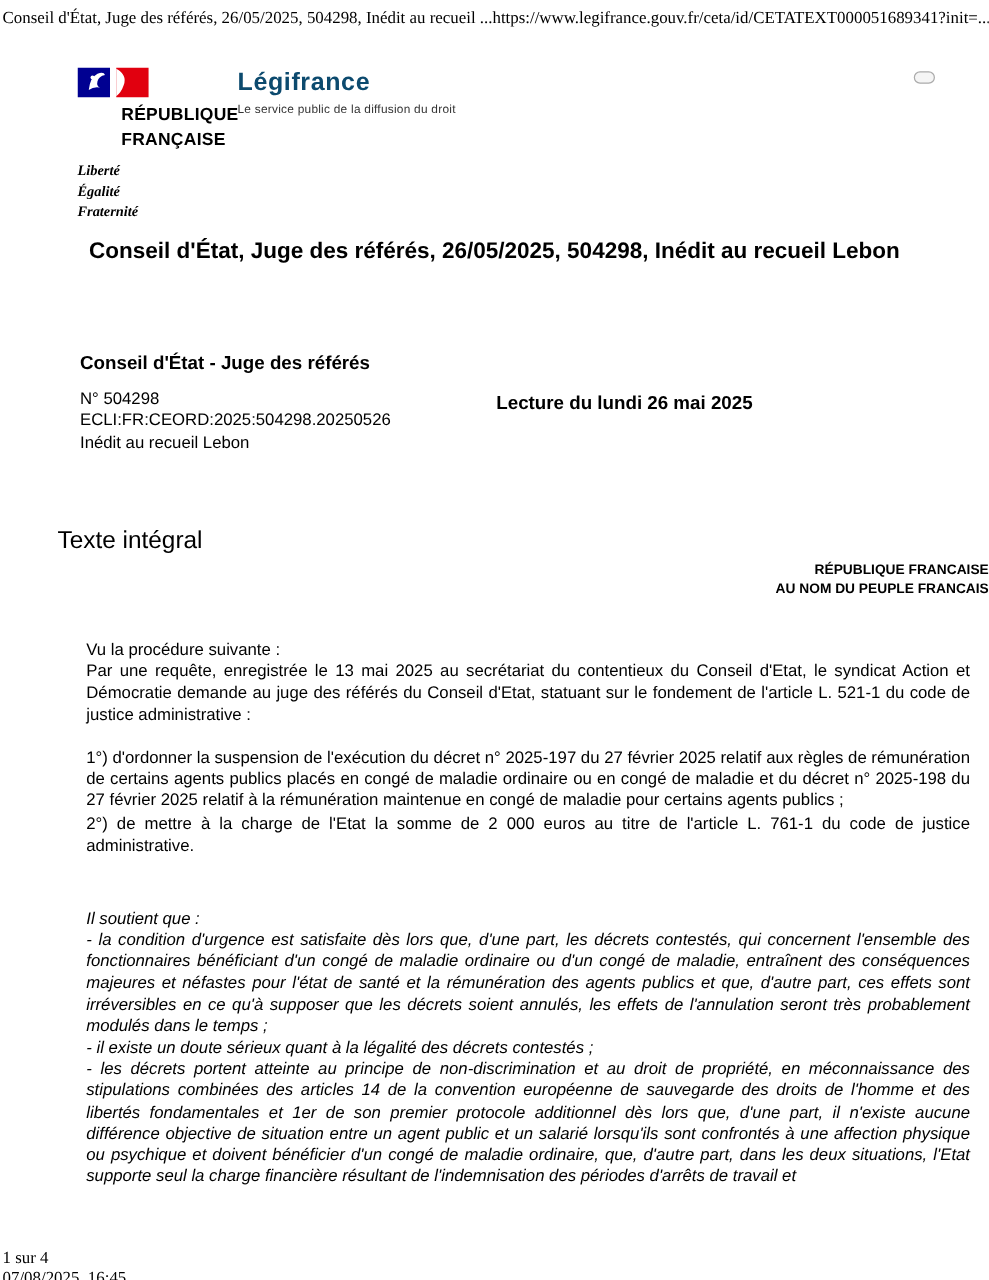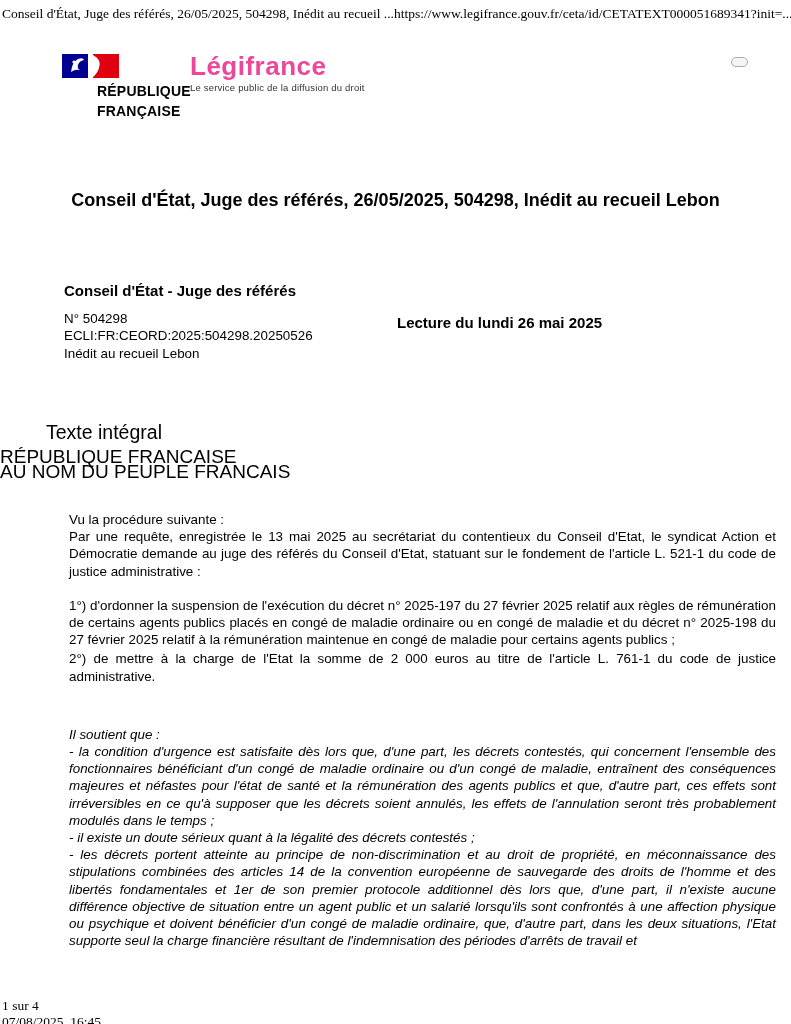--- a/index.html
+++ b/index.html
@@ -17,37 +17,37 @@
   }
   .print-header{top:6px;}
   .print-footer{top:998px;flex-direction:column;}
 
   .gov-logo{position:absolute;left:57px;top:54px;}
   .flag{width:57px;height:24px;display:block;margin-left:5px;}
   .gov-name{margin-top:4px;font-weight:bold;font-size:14px;line-height:19.5px;letter-spacing:0.2px;margin-left:40px;}
   .motto{margin-top:8px;margin-left:5px;font-family:"Liberation Serif", serif;font-style:italic;font-weight:bold;font-size:11.5px;line-height:16.5px;}
 
   .site-logo{position:absolute;left:190px;top:51px;}
-  .site-name{font-size:26px;line-height:30px;font-weight:bold;letter-spacing:0.5px;color:#ec4899;}
+  .site-name{font-size:20px;line-height:30px;font-weight:bold;letter-spacing:0.5px;color:#0c4a6e;}
   .site-tagline{font-size:9.5px;letter-spacing:0.2px;color:#333;margin-top:1px;}
 
   .pill{position:absolute;left:731px;top:57px;width:15px;height:8px;
         border:1.5px solid #ababab;border-radius:6px;background:#f5f5f5;}
 
   .doc-title{position:absolute;top:185px;left:55px;right:55px;margin:0;
              text-align:center;font-size:18px;line-height:30px;font-weight:bold;}
 
   .meta-court{position:absolute;left:64px;top:282px;font-size:15px;font-weight:bold;}
   .meta-lecture{position:absolute;left:397px;top:282px;font-size:15px;font-weight:bold;margin-top:32px;}
   .meta-details{position:absolute;left:64px;top:310px;font-size:13.4px;line-height:17.3px;}
 
   .section-heading{position:absolute;left:46px;top:421px;font-size:19.5px;}
 
-  .republic-header{position:absolute;left:0;right:0;top:449px;text-align:left;
-                   font-weight:normal;font-size:19px;line-height:15.4px;}
+  .republic-header{position:absolute;left:0;right:0;top:449px;text-align:right;
+                   font-weight:bold;font-size:11px;line-height:15.4px;}
 
   .body-text{position:absolute;left:42px;width:707px;top:511px;
              font-size:13.4px;line-height:17.2px;text-align:justify;margin-left:27px;}
   .para{margin:0;}
   .p2{margin-top:17px;}
   .p3{margin-top:2px;}
   .p4{margin-top:41px;font-style:italic;}
 </style>
 </head>
 <body>
@@ -61,20 +61,25 @@
   <svg class="flag" viewBox="0 0 57 24" xmlns="http://www.w3.org/2000/svg">
     <rect x="0" y="0" width="26" height="24" fill="#000091"></rect>
     <rect x="31" y="0" width="26" height="24" fill="#e1000f"></rect>
     <path d="M9,18 Q10,8 16,5 Q21,3 22,6 Q17,7 16,11 Q15,15 18,16 Q13,15 9,18 Z" fill="#ffffff"></path>
     <circle cx="12" cy="8" r="1.6" fill="#ffffff"></circle>
     <path d="M31,1 Q40,6 37,14 Q35,20 31,23 Z" fill="#ffffff"></path>
   </svg>
   <div class="gov-name">
     <div>RÉPUBLIQUE</div>
     <div>FRANÇAISE</div>
+  </div>
+  <div class="motto">
+    <div>Liberté</div>
+    <div>Égalité</div>
+    <div>Fraternité</div>
   </div>
 </div>
 
 <div class="site-logo">
   <div class="site-name">Légifrance</div>
   <div class="site-tagline">Le service public de la diffusion du droit</div>
 </div>
 
 <div class="pill"></div>
 

